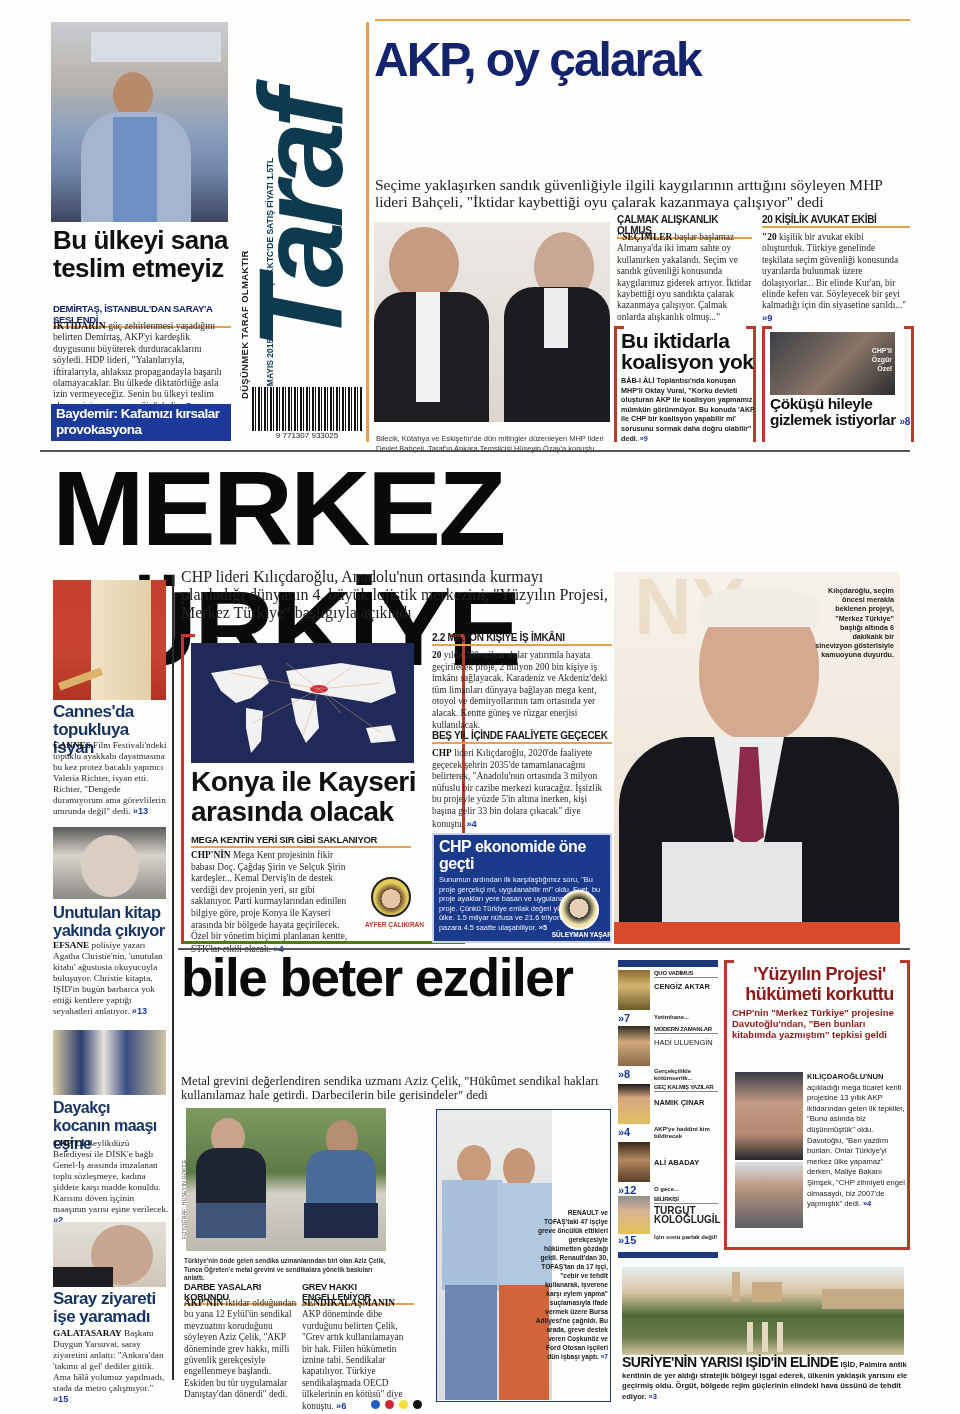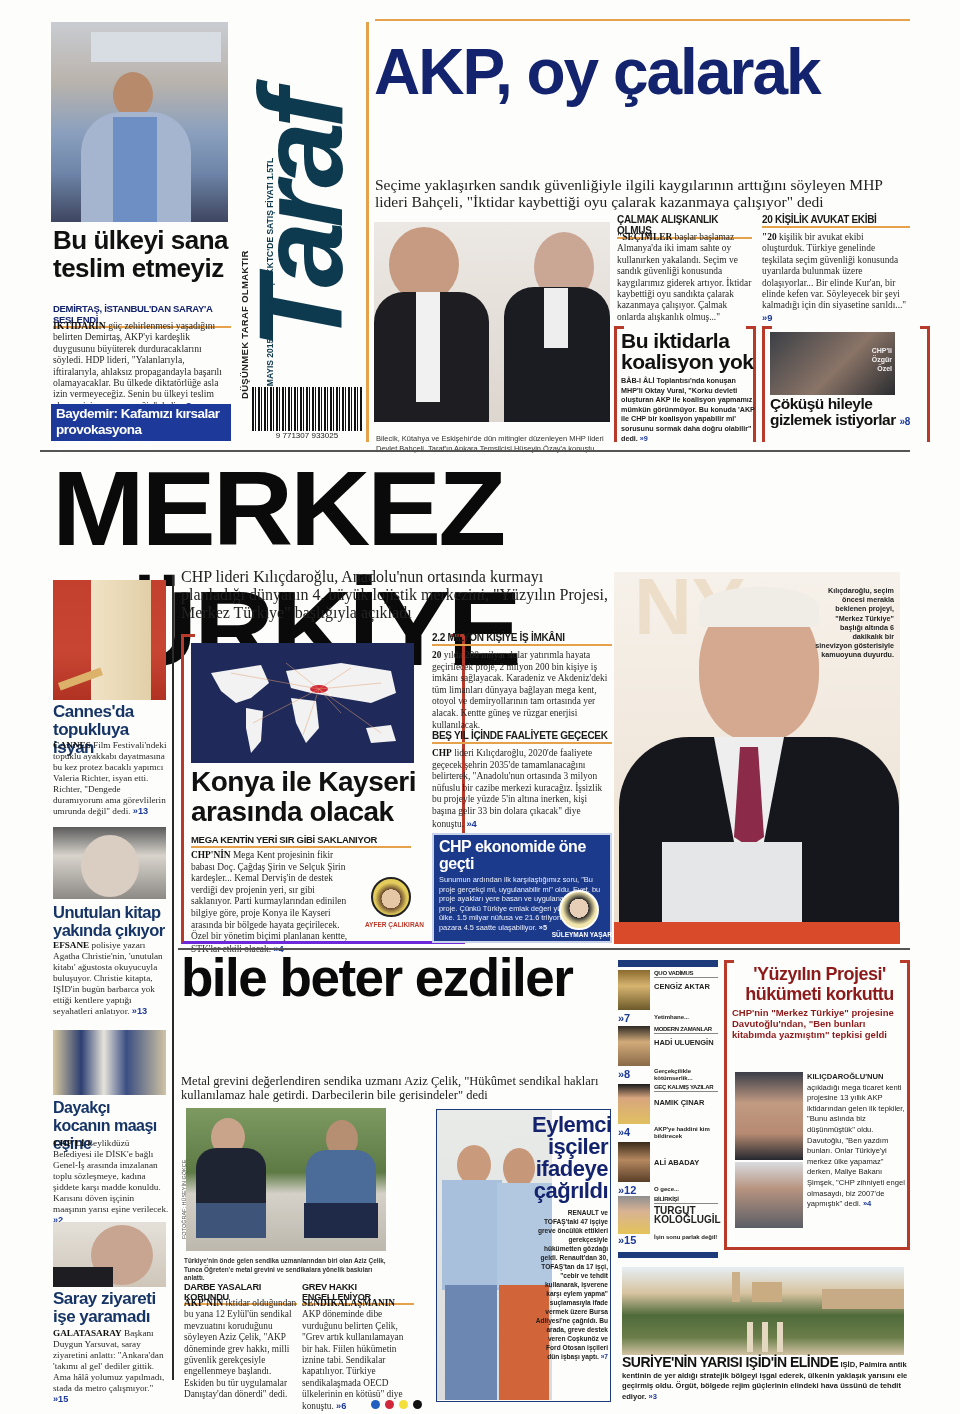--- a/index.html
+++ b/index.html
@@ -41,21 +41,21 @@
 <div class="abs" style="left:236px;top:22px;width:130px;height:420px">
   <div class="abs" style="left:-125px;top:145px;width:380px;height:110px;transform:rotate(-90deg);font-family:'Liberation Sans',sans-serif;font-weight:bold;font-style:italic;font-size:118px;line-height:110px;color:#0d3a4e;letter-spacing:-6px;text-align:center">Taraf</div>
   <div class="abs sans" style="left:-110px;top:250px;width:240px;height:14px;transform:rotate(-90deg);transform-origin:center;font-size:9.5px;font-weight:bold;color:#222;letter-spacing:0.3px">DÜŞÜNMEK TARAF OLMAKTIR</div>
   <div class="abs sans" style="left:-135px;top:200px;width:310px;height:12px;transform:rotate(-90deg);font-size:8.5px;font-weight:bold;color:#0d3a4e;left:-120px;top:215px">22 MAYIS 2015 CUMA 75KRŞ / KKTC'DE SATIŞ FİYATI 1.5TL</div>
   <div class="abs" style="left:16px;top:365px;width:110px;height:44px;background:repeating-linear-gradient(90deg,#111 0 2px,#fff 2px 3px,#111 3px 4px,#fff 4px 6px)"></div>
   <div class="abs sans" style="left:14px;top:409px;width:114px;font-size:8px;color:#222;text-align:center;background:#fdfdfb">9 771307 933025</div>
 </div>
 <div class="abs" style="left:366px;top:22px;width:3px;height:420px;background:#e6a24a"></div>
 <div class="abs" style="left:375px;top:19px;width:535px;height:2px;background:#e6a24a"></div>
 
-<div class="abs cond navy" style="left:374px;top:34px;width:540px;font-size:64px;line-height:76px;letter-spacing:-2px">
+<div class="abs cond navy" style="left:374px;top:22px;width:540px;font-size:48px;line-height:76px;letter-spacing:-2px">
   <div>AKP, oy çalarak</div>
 </div>
 <div class="abs serif" style="left:375px;top:176px;width:535px;font-size:15.5px;line-height:17px;color:#222">Seçime yaklaşırken sandık güvenliğiyle ilgili kaygılarının arttığını söyleyen MHP lideri Bahçeli, "İktidar kaybettiği oyu çalarak kazanmaya çalışıyor" dedi</div>
 
 <div class="abs photo" style="left:374px;top:222px;width:236px;height:200px;background:linear-gradient(180deg,#ece8e3,#ddd6cf)">
   <div class="abs" style="left:15px;top:5px;width:70px;height:75px;border-radius:50%;background:#c69b82"></div>
   <div class="abs" style="left:0;top:70px;width:115px;height:130px;border-radius:30px 30px 0 0;background:#1e1e22"></div>
   <div class="abs" style="left:42px;top:70px;width:24px;height:110px;background:#f1f1f1"></div>
   <div class="abs" style="left:160px;top:10px;width:60px;height:70px;border-radius:50%;background:#caa694"></div>
   <div class="abs" style="left:130px;top:65px;width:106px;height:135px;border-radius:30px 30px 0 0;background:#1b1c22"></div>
@@ -75,21 +75,21 @@
 
 <div class="abs bracket" style="left:614px;top:326px;width:142px;height:116px;border-top:3px solid #b83a2a;border-top-width:0">
   <div class="abs" style="left:-3px;top:0;width:10px;height:3px;background:#b83a2a"></div>
   <div class="abs" style="right:-3px;top:0;width:10px;height:3px;background:#b83a2a"></div>
   <div class="abs cond" style="left:4px;top:4px;width:134px;font-size:21px;line-height:21px;color:#111">Bu iktidarla koalisyon yok</div>
   <div class="abs sans" style="left:4px;top:50px;width:136px;font-size:7.2px;line-height:9.6px;font-weight:bold;color:#222">
     <span>BÂB-I ÂLİ Toplantısı'nda konuşan MHP'li Oktay Vural, "Korku devleti oluşturan AKP ile koalisyon yapmamız mümkün görünmüyor. Bu konuda 'AKP ile CHP bir koalisyon yapabilir mi' sorusunu sormak daha doğru olabilir" dedi.</span> <span class="ref">»9</span>
   </div>
 </div>
 
-<div class="abs bracket" style="left:762px;top:326px;width:168px;height:116px">
+<div class="abs bracket" style="left:762px;top:326px;width:152px;height:116px">
   <div class="abs" style="left:-3px;top:0;width:10px;height:3px;background:#b83a2a"></div>
   <div class="abs" style="right:-3px;top:0;width:10px;height:3px;background:#b83a2a"></div>
   <div class="abs photo" style="left:5px;top:6px;width:125px;height:63px;background:linear-gradient(135deg,#3b3f46,#8a7467 55%,#2a2c30)">
     <div class="abs sans" style="right:3px;top:14px;width:28px;font-size:7px;line-height:9px;color:#f2f2f2;font-weight:bold;text-align:right">CHP'li Özgür Özel</div>
   </div>
   <div class="abs cond" style="left:5px;top:70px;width:140px;font-size:15.5px;line-height:16px;color:#111">
     <span>Çöküşü hileyle gizlemek istiyorlar</span> <span class="ref" style="font-size:10px">»8</span>
   </div>
 </div>
 
@@ -126,21 +126,21 @@
   <div class="abs" style="left:38px;top:3px;width:62px;height:60px;border-radius:50%;background:#c8a590"></div>
   <div class="abs" style="left:0;top:45px;width:60px;height:20px;background:#1d1d22"></div>
 </div>
 <div class="abs cond navy" style="left:53px;top:1290px;width:118px;font-size:17px;line-height:18px;color:#163566">Saray ziyareti işe yaramadı</div>
 <div class="abs body-text" style="left:53px;top:1328px;width:116px;font-size:9.2px;line-height:11px">
   <b>GALATASARAY</b><span> Başkanı Duygun Yarsuvat, saray ziyaretini anlattı: "Ankara'dan 'takımı al gel' dediler gittik. Ama hâlâ yolumuz yapılmadı, stada da metro çalışmıyor."</span> <span class="ref">»15</span>
 </div>
 
 <div class="abs serif" style="left:181px;top:568px;width:430px;font-size:16px;line-height:18px;color:#222">CHP lideri Kılıçdaroğlu, Anadolu'nun ortasında kurmayı planladığı dünyanın 4. büyük lojistik merkezini, "Yüzyılın Projesi, Merkez Türkiye" başlığıyla açıkladı</div>
 
-<div class="abs bracket" style="left:181px;top:634px;width:284px;height:310px;border-bottom:3px solid #6d28d9">
+<div class="abs bracket" style="left:181px;top:634px;width:284px;height:310px;border-bottom:3px solid #4d7c0f">
   <div class="abs" style="left:-3px;top:0;width:14px;height:3px;background:#b83a2a"></div>
   <div class="abs" style="right:-3px;top:0;width:14px;height:3px;background:#b83a2a"></div>
   <div class="abs photo" style="left:7px;top:9px;width:223px;height:120px;background:#1f2a5a">
     <svg width="223" height="120" viewBox="0 0 223 120">
       <path d="M20 30 L70 22 L78 40 L60 55 L45 60 L30 48 Z" fill="#f2f2f2"></path>
       <path d="M55 65 L72 68 L70 98 L60 110 L55 85 Z" fill="#f2f2f2"></path>
       <path d="M95 28 L150 20 L200 28 L205 50 L180 60 L150 55 L120 50 L100 45 Z" fill="#f2f2f2"></path>
       <path d="M100 55 L125 58 L128 85 L115 100 L105 80 Z" fill="#f2f2f2"></path>
       <path d="M175 85 L200 82 L205 98 L180 100 Z" fill="#f2f2f2"></path>
       <ellipse cx="128" cy="46" rx="9" ry="4" fill="#d0283a"></ellipse>
@@ -224,21 +224,20 @@
 
 <div class="abs" style="left:436px;top:1109px;width:175px;height:293px;border:1.5px solid #1d3a7a">
   <div class="abs photo" style="left:0;top:0;width:115px;height:290px;background:linear-gradient(180deg,#e9ebe9,#d9dcda)">
     <div class="abs" style="left:20px;top:35px;width:34px;height:40px;border-radius:50%;background:#c99a7c"></div>
     <div class="abs" style="left:5px;top:70px;width:60px;height:110px;background:#a8c0dc"></div>
     <div class="abs" style="left:8px;top:175px;width:52px;height:115px;background:#6b87b2"></div>
     <div class="abs" style="left:66px;top:38px;width:32px;height:40px;border-radius:50%;background:#c69879"></div>
     <div class="abs" style="left:60px;top:73px;width:55px;height:105px;background:#b2c8e0"></div>
     <div class="abs" style="left:62px;top:175px;width:50px;height:115px;background:#d2643a"></div>
   </div>
-  <div class="abs cond navy" style="left:95px;top:4px;width:76px;font-size:22px;line-height:22px;color:#14236e;text-align:right">Eylemci işçiler ifadeye çağrıldı</div>
   <div class="abs sans" style="left:98px;top:98px;width:73px;font-size:6.6px;line-height:9px;font-weight:bold;color:#222;text-align:right">
     <span>RENAULT ve TOFAŞ'taki 47 işçiye greve öncülük ettikleri gerekçesiyle hükümetten gözdağı geldi. Renault'dan 30, TOFAŞ'tan da 17 işçi, "cebir ve tehdit kullanarak, işverene karşı eylem yapma" suçlamasıyla ifade vermek üzere Bursa Adliyesi'ne çağrıldı. Bu arada, greve destek veren Coşkunöz ve Ford Otosan işçileri dün işbaşı yaptı.</span> <span class="ref">»7</span>
   </div>
 </div>
 
 <div class="abs" style="left:371px;top:1400px;width:60px;height:10px;display:flex;gap:5px">
   <span style="width:9px;height:9px;border-radius:50%;background:#1f5fbf"></span>
   <span style="width:9px;height:9px;border-radius:50%;background:#d0283a"></span>
   <span style="width:9px;height:9px;border-radius:50%;background:#f2df3a"></span>
   <span style="width:9px;height:9px;border-radius:50%;background:#111"></span>
@@ -249,21 +248,21 @@
   <div class="abs" style="left:0;top:10px;width:100px;height:54px">
     <div class="abs" style="left:0;top:0;width:32px;height:40px;background:linear-gradient(180deg,#8a6a2e,#d7b470 40%,#6c5a2a)"></div>
     <div class="abs kicker" style="left:36px;top:0;width:64px;font-size:6px;border-bottom:1px solid #888">QUO VADİMUS</div>
     <div class="abs sans" style="left:36px;top:12px;width:64px;font-size:7.5px;line-height:9px;font-weight:bold;color:#222">CENGİZ AKTAR</div>
     <div class="abs ref" style="left:0;top:42px;font-size:11px">»7</div>
     <div class="abs sans" style="left:36px;top:44px;width:64px;font-size:6px;font-weight:bold;color:#222">Yetimhane...</div>
   </div>
   <div class="abs" style="left:0;top:66px;width:100px;height:54px">
     <div class="abs" style="left:0;top:0;width:32px;height:40px;background:linear-gradient(180deg,#2d2a24,#d2ab7a 40%,#8a6a48)"></div>
     <div class="abs kicker" style="left:36px;top:0;width:64px;font-size:6px;border-bottom:1px solid #888">MODERN ZAMANLAR</div>
-    <div class="abs sans" style="left:36px;top:12px;width:64px;font-size:7.5px;line-height:9px;font-weight:bold;color:#222">HADİ ULUENGİN</div>
+    <div class="abs sans" style="left:36px;top:12px;width:64px;font-size:7.5px;line-height:9px;font-weight:normal;color:#222">HADİ ULUENGİN</div>
     <div class="abs ref" style="left:0;top:42px;font-size:11px">»8</div>
     <div class="abs sans" style="left:36px;top:42px;width:64px;font-size:6px;line-height:7px;font-weight:bold;color:#222">Gerçekçilikle kötümserlik...</div>
   </div>
   <div class="abs" style="left:0;top:124px;width:100px;height:54px">
     <div class="abs" style="left:0;top:0;width:32px;height:40px;background:linear-gradient(180deg,#1b1b1b,#d8a67e 35%,#e0c060)"></div>
     <div class="abs kicker" style="left:36px;top:0;width:64px;font-size:6px;border-bottom:1px solid #888">GEÇ KALMIŞ YAZILAR</div>
     <div class="abs sans" style="left:36px;top:14px;width:64px;font-size:7.5px;line-height:9px;font-weight:bold;color:#222">NAMIK ÇINAR</div>
     <div class="abs ref" style="left:0;top:42px;font-size:11px">»4</div>
     <div class="abs sans" style="left:36px;top:42px;width:64px;font-size:6px;line-height:7px;font-weight:bold;color:#222">AKP'ye haddini kim bildirecek</div>
   </div>

